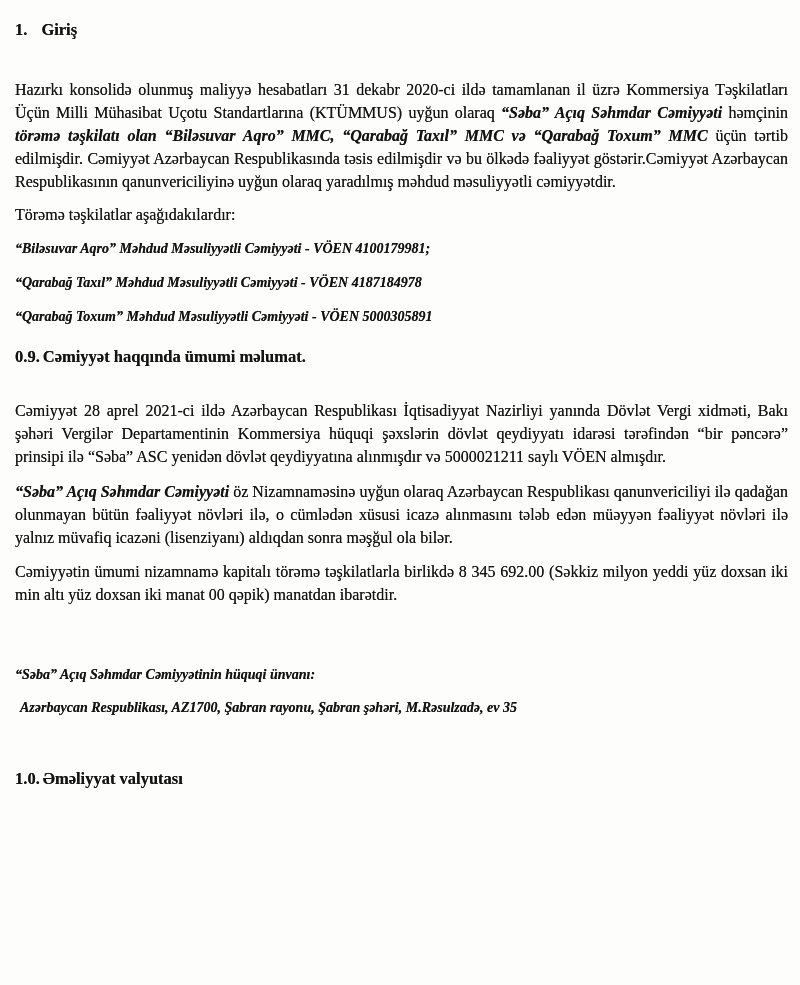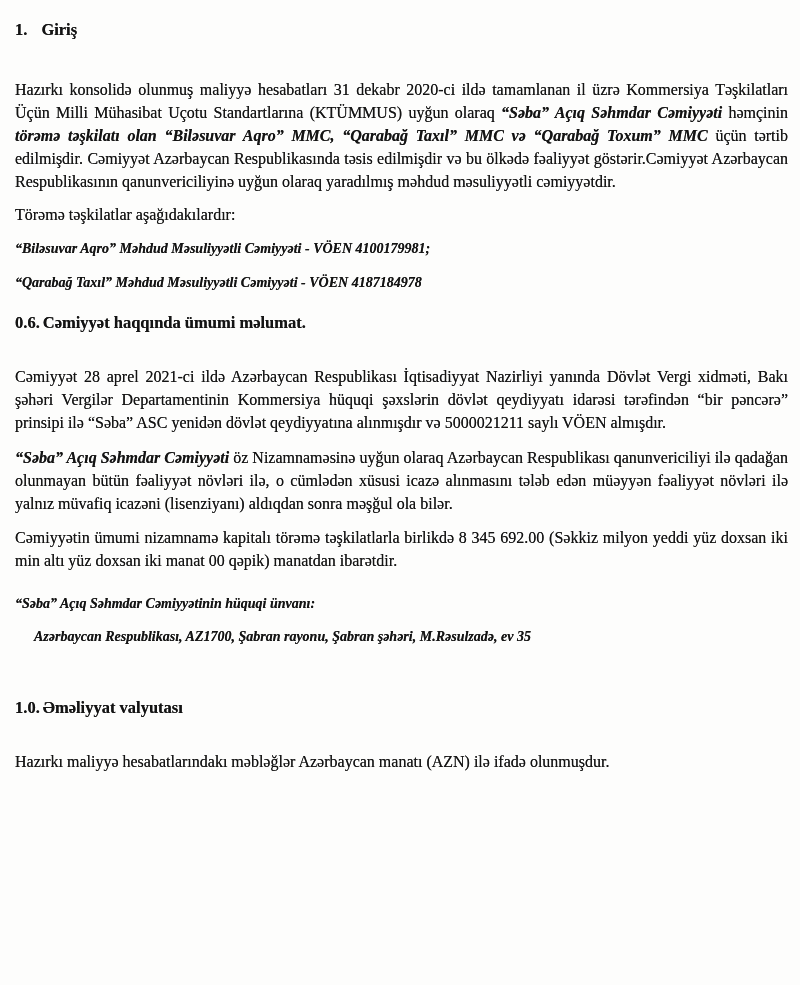--- a/index.html
+++ b/index.html
@@ -55,48 +55,48 @@
   #p1  { margin-top: 37px; }
   #p2  { margin-top: 10px; }
   #li1 { margin-top: 11px; }
   #li2 { margin-top: 11px; }
   #li3 { margin-top: 11px; }
   #h2  { margin-top: 17px; }
   #p3  { margin-top: 31px; }
   #p4  { margin-top: 12px; }
   #p5  { margin-top: 11px; }
   #h3  { margin-top: 45px; }
-  #li4 { margin-top: 20px; }
-  #li5 { margin-top: 10px; padding-left: 5px; margin-left: 14px; }
+  #li4 { margin-top: 57px; }
+  #li5 { margin-top: 10px; padding-left: 5px; }
   #h4  { margin-top: 48px; }
   #p6  { margin-top: 31px; }
 </style>
 </head>
 <body>
 
 <div class="page">
 
   <h1 id="h1" class="heading top-level"><span class="hnum">1.</span><span>Giriş</span></h1>
 
   <p id="p1" class="para"><span>Hazırkı konsolidə olunmuş maliyyə hesabatları 31 dekabr 2020-ci ildə tamamlanan il üzrə Kommersiya Təşkilatları Üçün Milli Mühasibat Uçotu Standartlarına (KTÜMMUS) uyğun olaraq </span><span class="bi">“Səba” Açıq Səhmdar Cəmiyyəti</span><span> həmçinin </span><span class="bi">törəmə təşkilatı olan “Biləsuvar Aqro” MMC, “Qarabağ Taxıl” MMC və “Qarabağ Toxum” MMC</span><span> üçün tərtib edilmişdir. Cəmiyyət Azərbaycan Respublikasında təsis edilmişdir və bu ölkədə fəaliyyət göstərir.Cəmiyyət Azərbaycan Respublikasının qanunvericiliyinə uyğun olaraq yaradılmış məhdud məsuliyyətli cəmiyyətdir.</span></p>
 
   <p id="p2" class="para">Törəmə təşkilatlar aşağıdakılardır:</p>
 
   <p id="li1" class="subline">“Biləsuvar Aqro” Məhdud Məsuliyyətli Cəmiyyəti - VÖEN 4100179981;</p>
   <p id="li2" class="subline">“Qarabağ Taxıl” Məhdud Məsuliyyətli Cəmiyyəti - VÖEN 4187184978</p>
+  <p id="li3" class="subline">“Qarabağ Toxum” Məhdud Məsuliyyətli Cəmiyyəti - VÖEN 5000305891</p>
 
-  <h2 id="h2" class="heading sub-level"><span class="hnum">0.6.</span><span>Cəmiyyət haqqında ümumi məlumat.</span></h2>
+  <h2 id="h2" class="heading sub-level"><span class="hnum">0.9.</span><span>Cəmiyyət haqqında ümumi məlumat.</span></h2>
 
   <p id="p3" class="para">Cəmiyyət 28 aprel 2021-ci ildə Azərbaycan Respublikası İqtisadiyyat Nazirliyi yanında Dövlət Vergi xidməti, Bakı şəhəri Vergilər Departamentinin Kommersiya hüquqi şəxslərin dövlət qeydiyyatı idarəsi tərəfindən “bir pəncərə” prinsipi ilə “Səba” ASC yenidən dövlət qeydiyyatına alınmışdır və 5000021211 saylı VÖEN almışdır.</p>
 
   <p id="p4" class="para"><span class="bi">“Səba” Açıq Səhmdar Cəmiyyəti</span><span> öz Nizamnaməsinə uyğun olaraq Azərbaycan Respublikası qanunvericiliyi ilə qadağan olunmayan bütün fəaliyyət növləri ilə, o cümlədən xüsusi icazə alınmasını tələb edən müəyyən fəaliyyət növləri ilə yalnız müvafiq icazəni (lisenziyanı) aldıqdan sonra məşğul ola bilər.</span></p>
 
   <p id="p5" class="para">Cəmiyyətin ümumi nizamnamə kapitalı törəmə təşkilatlarla birlikdə 8 345 692.00 (Səkkiz milyon yeddi yüz doxsan iki min altı yüz doxsan iki manat 00 qəpik) manatdan ibarətdir.</p>
 
 
   <p id="li4" class="subline">“Səba” Açıq Səhmdar Cəmiyyətinin hüquqi ünvanı:</p>
   <p id="li5" class="subline">Azərbaycan Respublikası, AZ1700, Şabran rayonu, Şabran şəhəri, M.Rəsulzadə, ev 35</p>
 
   <h2 id="h4" class="heading sub-level"><span class="hnum">1.0.</span><span>Əməliyyat valyutası</span></h2>
 
-  <p id="p6" class="para">Hazırkı maliyyə hesabatlarındakı məbləğlər Azərbaycan manatı (AZN) ilə ifadə olunmuşdur.</p>
 
 </div>
 
 </body></html>

